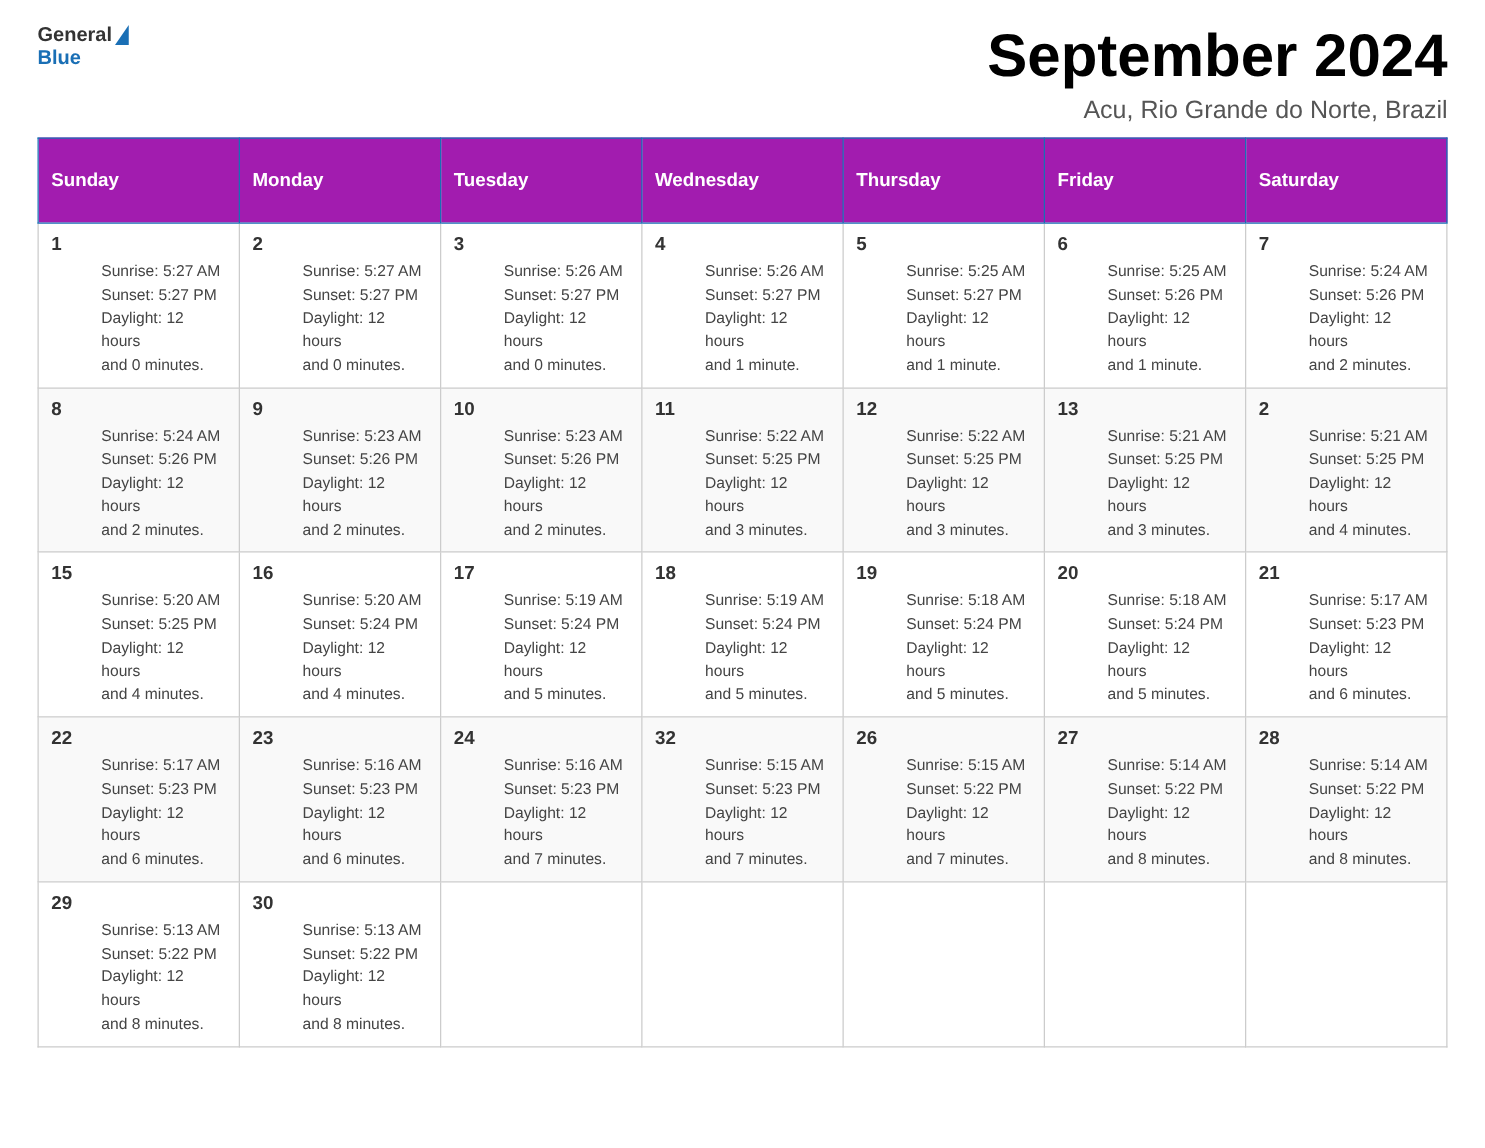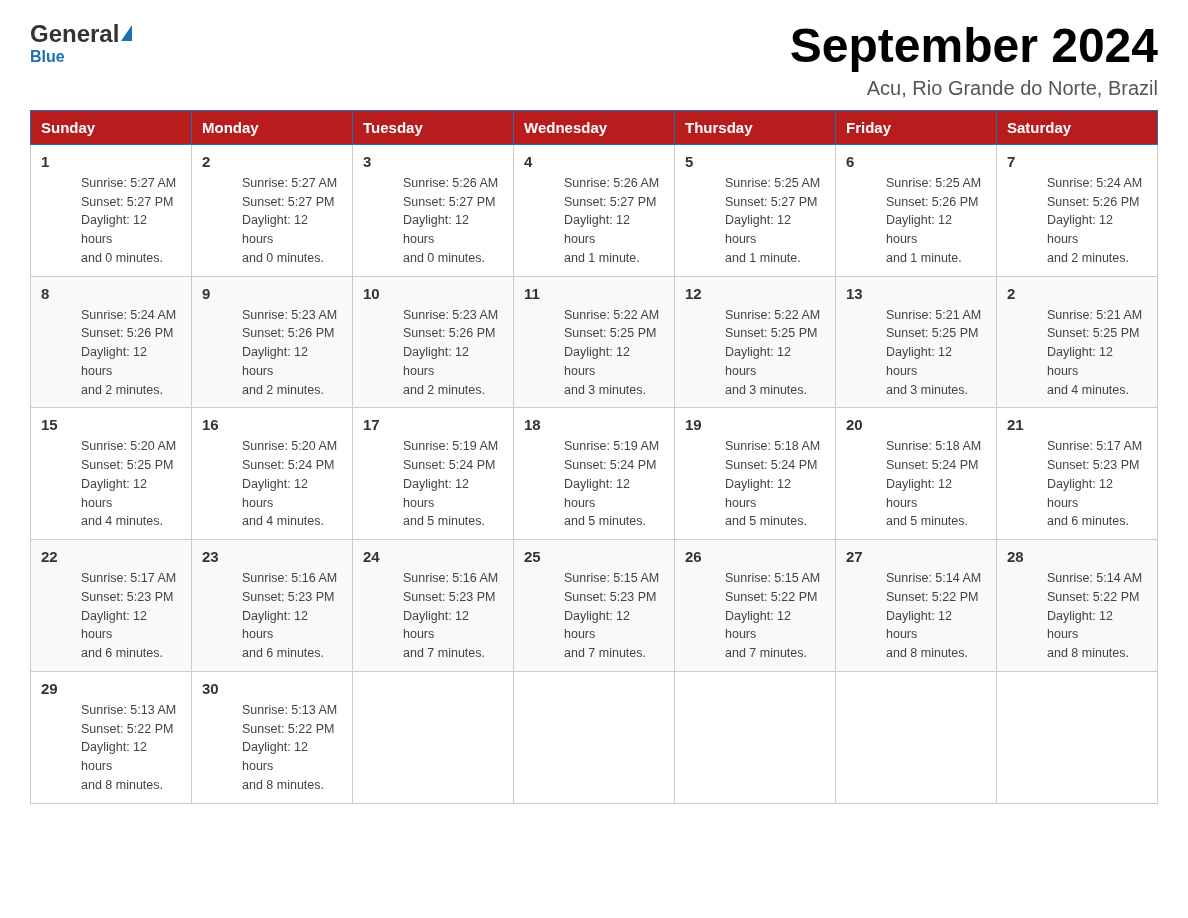--- a/index.html
+++ b/index.html
@@ -38,23 +38,23 @@
       font-weight: normal;
       color: #555;
       margin-top: 4px;
     }
     table {
       width: 100%;
       border-collapse: collapse;
       margin-top: 10px;
     }
     thead tr th {
-      background-color: #b91c1c;
+      background-color: #a21caf;
       color: #ffffff;
-      padding: 8px 10px;
+      padding: 25px 10px;
       text-align: left;
       font-size: 15px;
       font-weight: bold;
       border: 1px solid #1a6fb5;
     }
     tbody tr td {
       border: 1px solid #ccc;
       padding: 8px 10px;
       vertical-align: top;
       font-size: 13px;
@@ -70,21 +70,21 @@
     tbody tr td .day-info {
       font-size: 12.5px;
       line-height: 1.5;
       color: #444;
       margin-left: 40px;
     }
     tbody tr:nth-child(even) td {
       background-color: #f9f9f9;
     }
     .logo-general {
-      font-size: 24px;
+      font-size: 16px;
       font-weight: bold;
       color: #333;
     }
     .logo-blue {
       font-size: 16px;
       font-weight: bold;
       color: #1a6fb5;
     }
   </style>
 </head>
@@ -216,21 +216,21 @@
         </td>
         <td>
           <span class="day-num">23</span>
           <div class="day-info">Sunrise: 5:16 AM<br>Sunset: 5:23 PM<br>Daylight: 12 hours<br>and 6 minutes.</div>
         </td>
         <td>
           <span class="day-num">24</span>
           <div class="day-info">Sunrise: 5:16 AM<br>Sunset: 5:23 PM<br>Daylight: 12 hours<br>and 7 minutes.</div>
         </td>
         <td>
-          <span class="day-num">25</span>
+          <span class="day-num">32</span>
           <div class="day-info">Sunrise: 5:15 AM<br>Sunset: 5:23 PM<br>Daylight: 12 hours<br>and 7 minutes.</div>
         </td>
         <td>
           <span class="day-num">26</span>
           <div class="day-info">Sunrise: 5:15 AM<br>Sunset: 5:22 PM<br>Daylight: 12 hours<br>and 7 minutes.</div>
         </td>
         <td>
           <span class="day-num">27</span>
           <div class="day-info">Sunrise: 5:14 AM<br>Sunset: 5:22 PM<br>Daylight: 12 hours<br>and 8 minutes.</div>
         </td>

